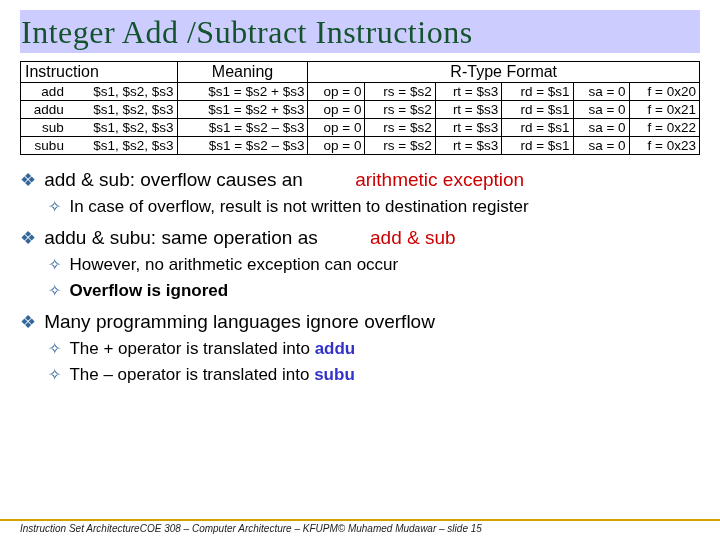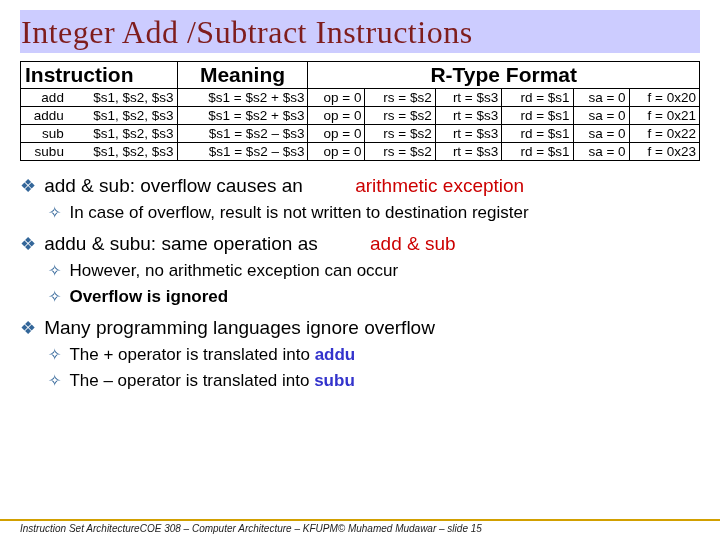--- a/index.html
+++ b/index.html
@@ -20,38 +20,38 @@
     padding: 10px 20px 0 20px;
     position: relative;
   }
   h1.title {
     font-family: "Comic Sans MS", "Comic Sans", cursive;
     font-size: 32px;
     font-weight: normal;
     margin: 0 0 8px 0;
     background: #ccccff;
     padding: 4px 1px 2px 1px;
-    color: #7f1d1d;
+    color: #14532d;
     letter-spacing: 0.5px;
   }
   table.instr {
     border-collapse: collapse;
     width: 100%;
     font-size: 13.5px;
     table-layout: auto;
   }
   table.instr th, table.instr td {
     border: 1px solid #000;
     padding: 1px 3px;
     white-space: nowrap;
     text-align: right;
   }
   table.instr th {
-    font-weight: bold;
-    font-size: 21px;
+    font-weight: normal;
+    font-size: 16px;
     text-align: center;
     vertical-align: middle;
   }
   table.instr th.ihead {
     text-align: left;
     padding-left: 4px;
   }
   .content {
     margin-top: 14px;
     font-size: 19px;

